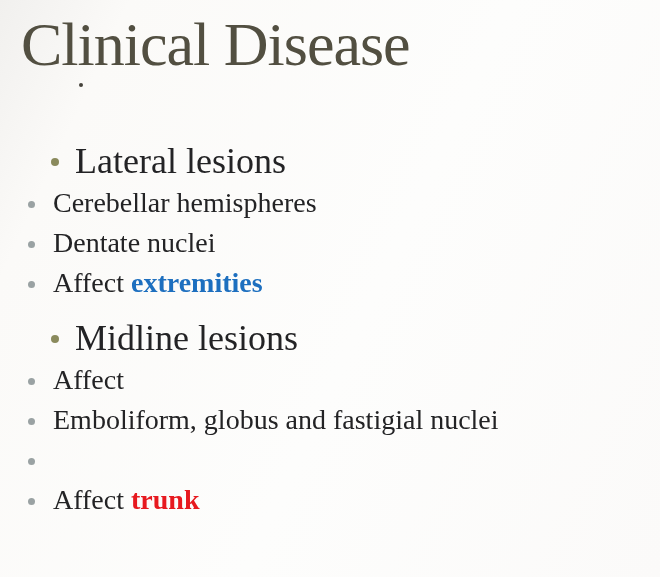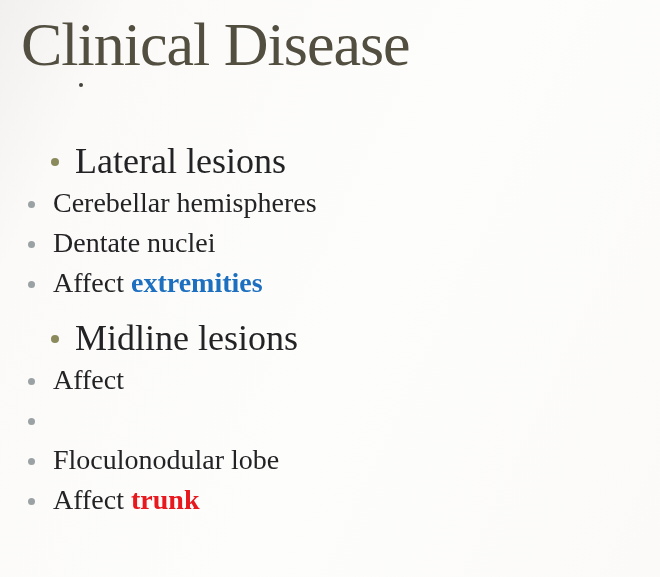--- a/index.html
+++ b/index.html
@@ -113,25 +113,25 @@
       <span>Midline lesions</span>
     </div>
 
     <div class="row l2">
       <span class="dot"></span>
       <span>Affect</span>
     </div>
 
     <div class="row l2">
       <span class="dot"></span>
+      <span>Emboliform, globus and fastigial nuclei</span>
     </div>
 
     <div class="row l2">
       <span class="dot"></span>
-      <span>Floculonodular lobe</span>
     </div>
 
     <div class="row l2">
       <span class="dot"></span>
       <span><span>Affect </span><span class="em-red">trunk</span></span>
     </div>
 
   </div>
 </div>
 

